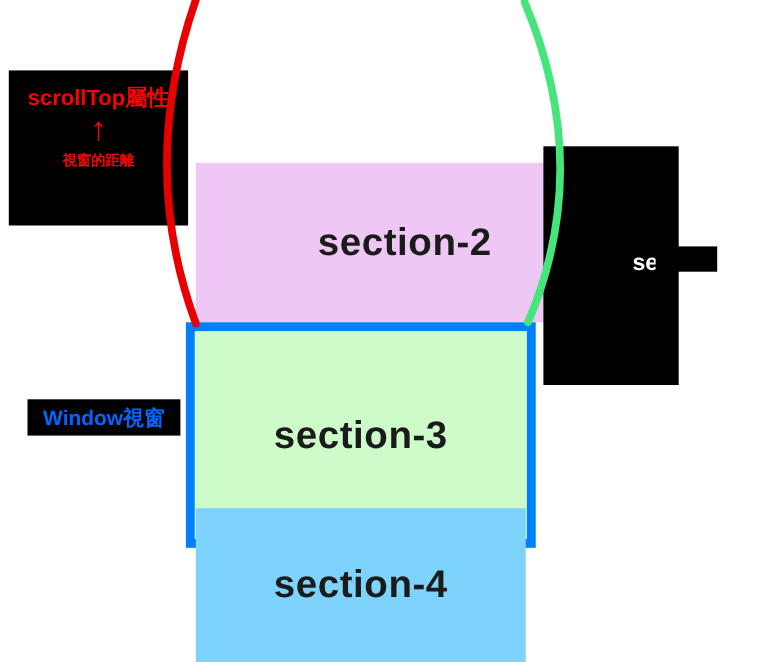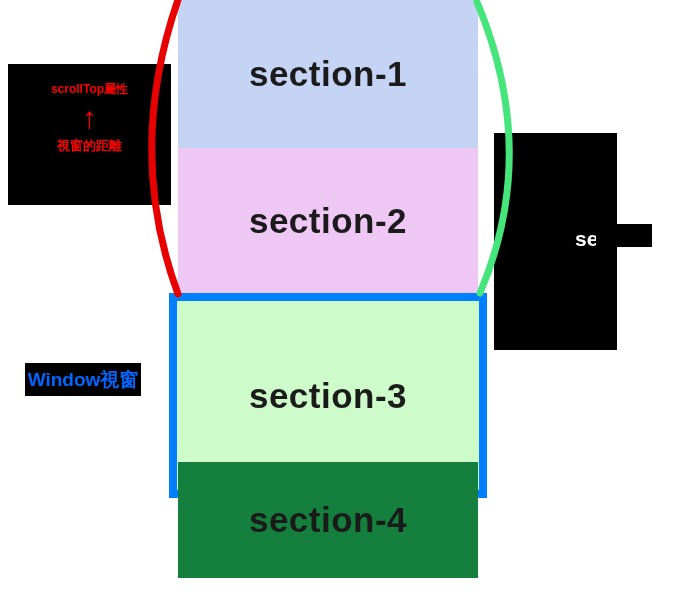--- a/index.html
+++ b/index.html
@@ -11,40 +11,40 @@
     font-family:"Liberation Sans", sans-serif;
   }
   
   .section{
     position:absolute;
     display:flex;align-items:center;justify-content:center;
     font-size:35px;font-weight:bold;color:#1b1b1b;
     letter-spacing:0.5px;
   }
   .s1{left:178px;top:0;width:300px;height:148px;background:#c5d3f4;}
-  .s2{left:178px;top:148px;width:300px;height:145px;background:#efc7f4;}
+  .s2{left:178px;top:148px;width:300px;height:145px;background:#efc7f4;padding-left:40px;}
   .s3{left:169px;top:293px;width:318px;height:205px;background:#cefbca;
       border:8px solid #0080ff;box-sizing:border-box;}
-  .s4{left:178px;top:462px;width:300px;height:116px;background:#15803d;}
+  .s4{left:178px;top:462px;width:300px;height:140px;background:#7dd3fc;}
 
   
   .scrolltop-box{
     position:absolute;left:8px;top:64px;width:163px;height:141px;
     background:#000;color:#ff0000;
     display:flex;flex-direction:column;align-items:center;
     text-align:center;padding-top:14px;box-sizing:border-box;
   }
-  .scrolltop-box .t1{font-size:12px;font-weight:bold;line-height:22px;white-space:nowrap;}
+  .scrolltop-box .t1{font-size:20px;font-weight:bold;line-height:22px;white-space:nowrap;}
   .scrolltop-box .arr{font-size:30px;font-weight:bold;line-height:32px;margin:2px 0 1px 0;}
   .scrolltop-box .t2{font-size:19px;font-weight:bold;line-height:22px;white-space:nowrap;}
   .scrolltop-box .t3{font-size:13px;font-weight:bold;line-height:22px;white-space:nowrap;}
 
   
   .window-box{
-    position:absolute;left:25px;top:363px;width:116px;height:33px;
+    position:absolute;left:25px;top:363px;width:139px;height:33px;
     background:#000;color:#0066ff;
     display:flex;align-items:center;justify-content:center;
     font-size:19px;font-weight:bold;white-space:nowrap;
   }
 
   
   .right-box{
     position:absolute;left:494px;top:133px;width:123px;height:217px;
     background:#000;
   }
@@ -62,23 +62,20 @@
   .curves{
     position:absolute;left:0;top:0;width:700px;height:602px;
     pointer-events:none;
   }
 </style>
 </head>
 <body>
 
 <div class="canvas">
 
-  <div class="section s1">
-    <span>section-1</span>
-  </div>
   <div class="section s2">
     <span>section-2</span>
   </div>
   <div class="section s3">
     <span>section-3</span>
   </div>
   <div class="section s4">
     <span>section-4</span>
   </div>
 

